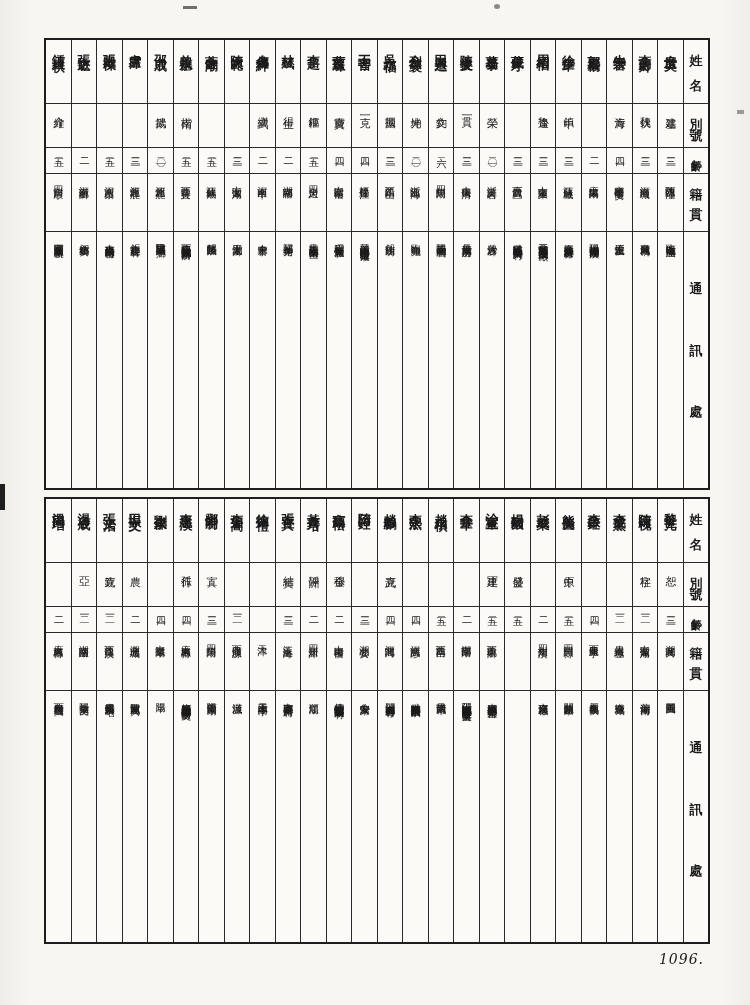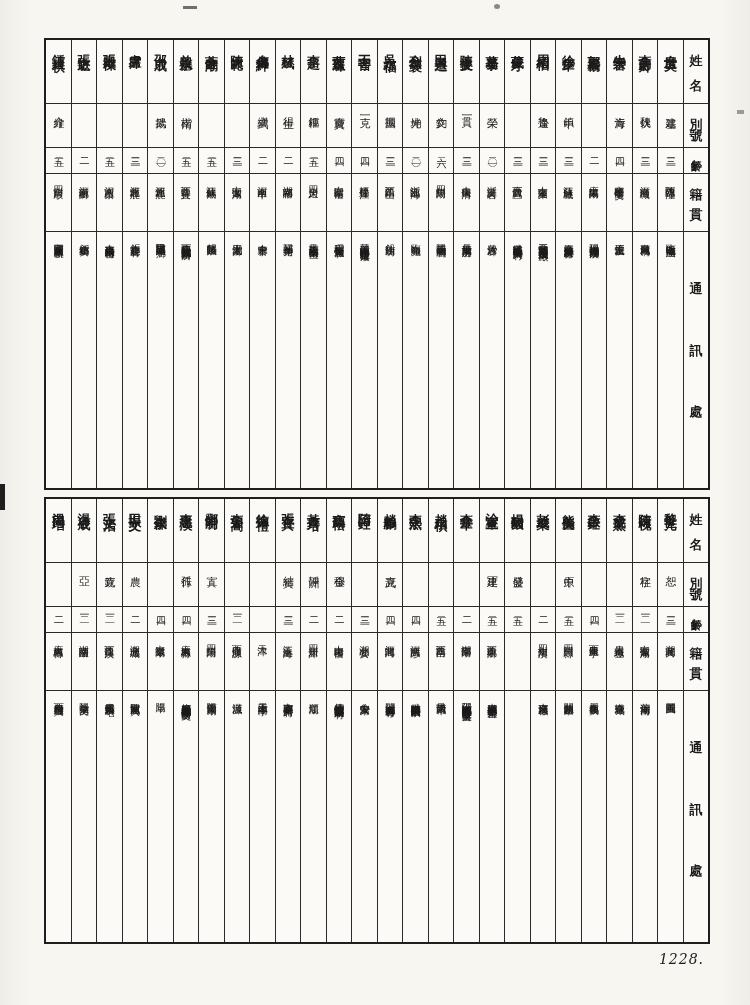--- a/index.html
+++ b/index.html
@@ -1005,14 +1005,14 @@
         </div>
     <div class="cell c-origin">
           <span class="vt h-origin">籍貫</span>
         </div>
     <div class="cell c-addr">
           <span class="vt h-addr">通訊處</span>
         </div>
   </div>
 </div>
 
-  <div class="page-number">1228.</div>
+  <div class="page-number">1096.</div>
 </div>
 
 </body></html>

